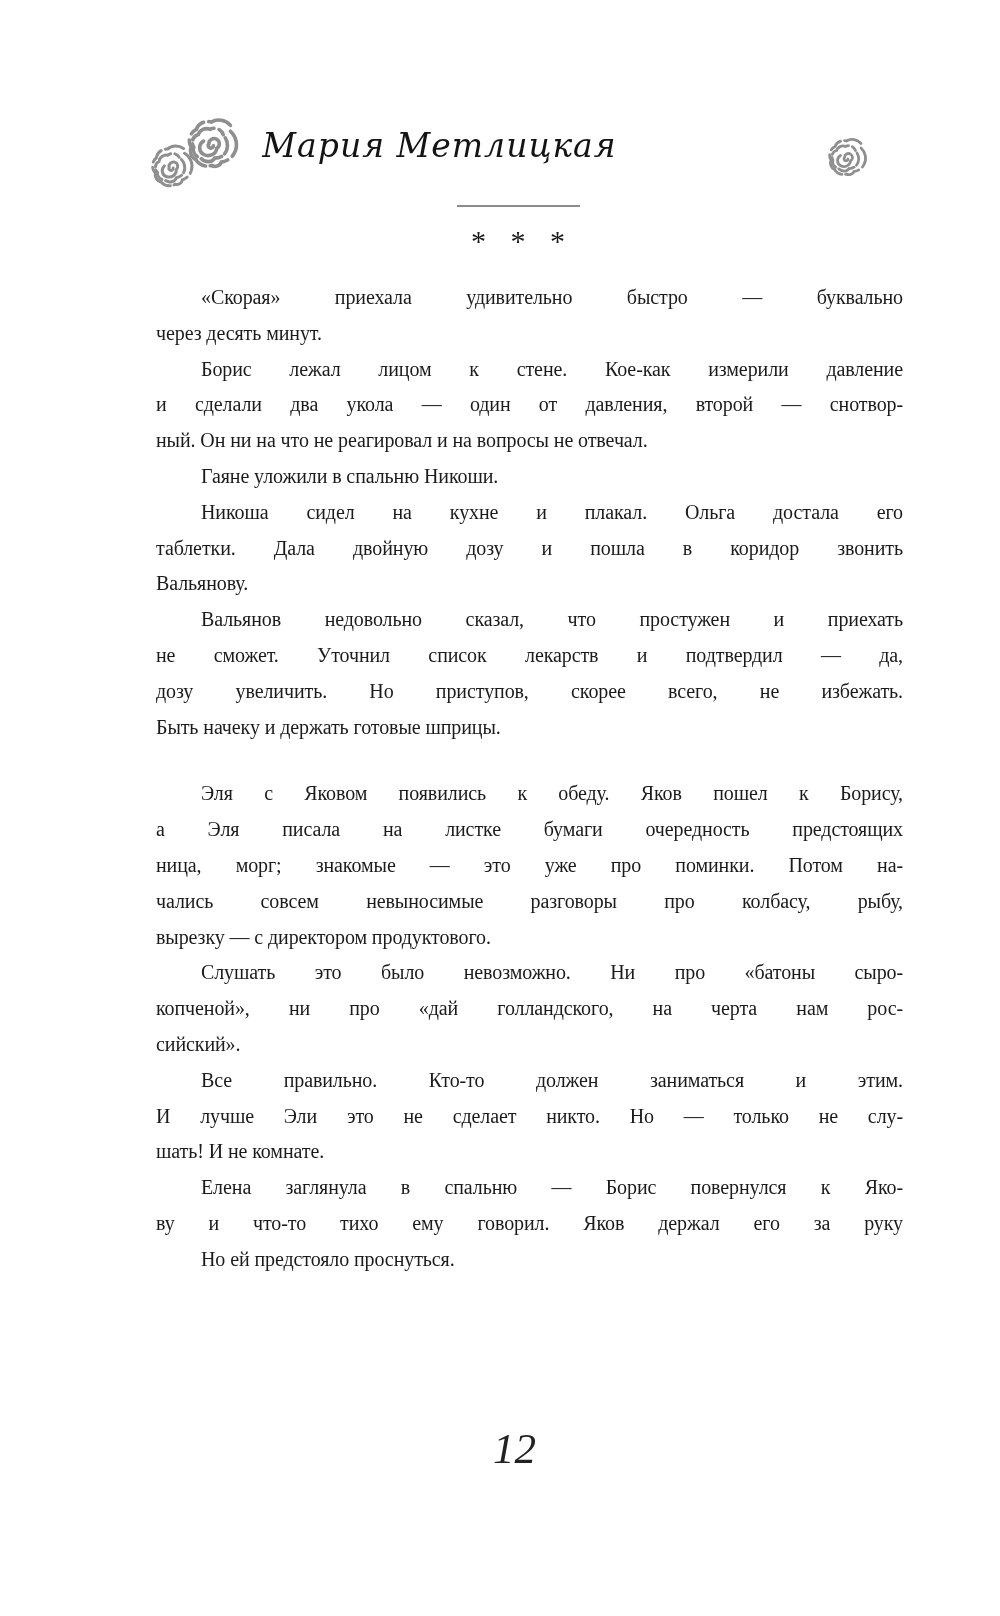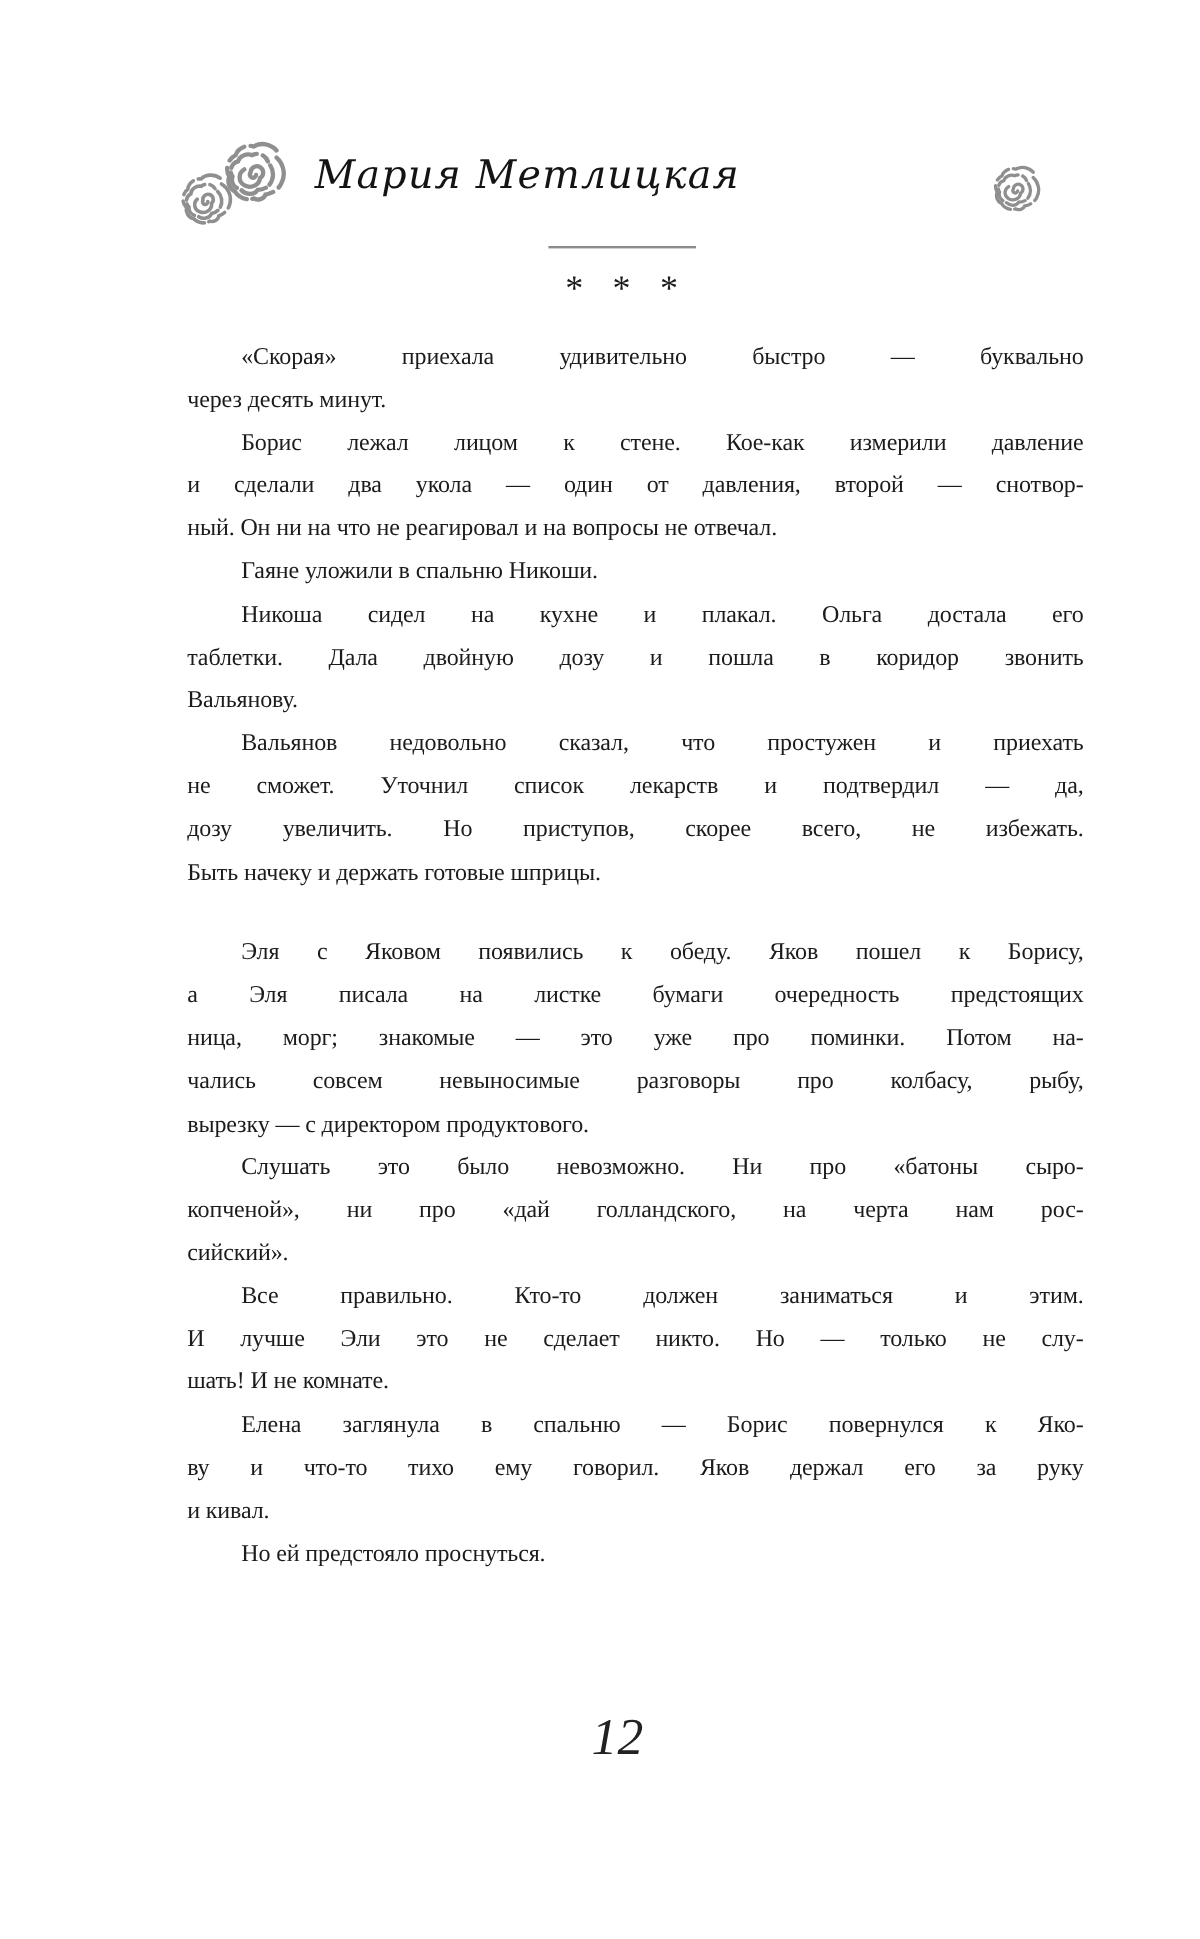--- a/index.html
+++ b/index.html
@@ -133,21 +133,20 @@
         <div class="line last">сийский».</div>
       </div>
       <div class="para">
         <div class="line first">Все правильно. Кто-то должен заниматься и этим.</div>
         <div class="line">И лучше Эли это не сделает никто. Но — только не слу-</div>
         <div class="line last">шать! И не комнате.</div>
       </div>
       <div class="para">
         <div class="line first">Елена заглянула в спальню — Борис повернулся к Яко-</div>
         <div class="line">ву и что-то тихо ему говорил. Яков держал его за руку</div>
-        <div class="line last">и кивал.</div>
       </div>
       <div class="para">
         <div class="line first last">Но ей предстояло проснуться.</div>
       </div>
     </div>
 
   <div class="page-number">12</div>
 
 </div>
 

